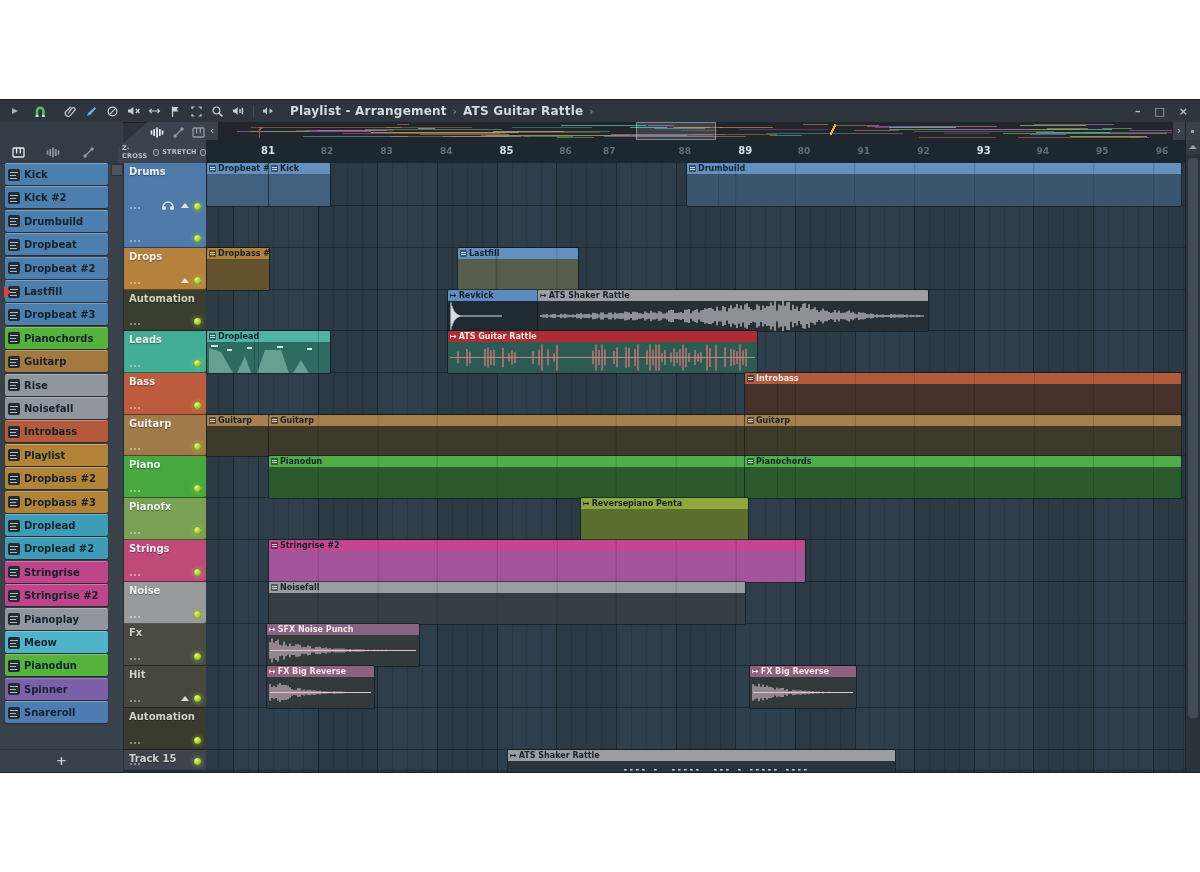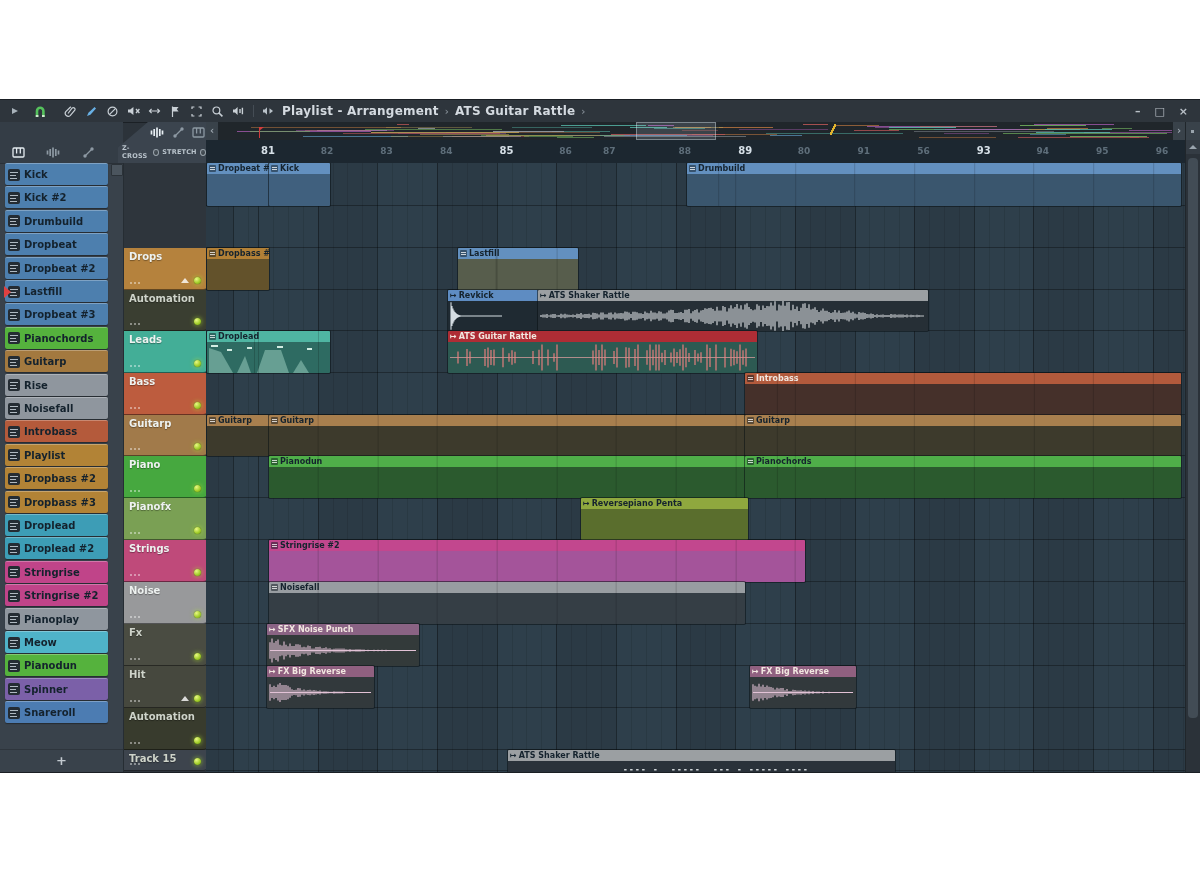--- a/index.html
+++ b/index.html
@@ -174,21 +174,21 @@
             </svg>
           </span>
         </div>
       <div class="tb-sep"></div>
       <span class="icn" id="menu-icon">
           <svg width="14" height="12">
             <path d="M1,4.5 h1.8 L5,2.3 v7.4 L2.8,7.5 H1 Z" fill="#b9c2c9"></path>
             <path d="M7.5,3.2 L11,6 L7.5,8.8 Z" fill="#b9c2c9"></path>
           </svg>
         </span>
-      <div class="title" style="margin-left:6px;">
+      <div class="title" style="margin-left:14px;">
         <span>Playlist - Arrangement</span>
         <span class="sep">›</span>
         <span>ATS Guitar Rattle</span>
         <span class="sep">›</span>
       </div>
       <div class="win-controls">
         <span>–</span>
         <span>□</span>
         <span>×</span>
       </div>
@@ -339,20 +339,33 @@
             <circle cx="10" cy="3" r="1.7" fill="#8d99a3"></circle>
           </svg>
         </span><span class="icn" style="position: absolute; top: 4px; left: 74px;">
           <svg width="14" height="13">
             <rect x="1" y="2" width="11" height="9" rx="1" stroke="#8d99a3" fill="none" stroke-width="1.3"></rect>
             <path d="M4.6,2 v5.4 M8.3,2 v5.4" stroke="#8d99a3" stroke-width="1.3"></path>
           </svg>
         </span></div>
 
     <div class="track-col" id="track-col">
+        <div class="trk" style="top: 0px; height: 85px; background: rgb(78, 121, 168);">
+          <span class="tn">Drums</span>
+          <span class="dots" style="left: 6px; bottom: 5px;"></span>
+          <span class="led" style="right: 6px; bottom: 5px;"></span>
+          <span class="tri" style="right: 18px; top: 40px;"></span>
+          <span class="gicon" style="right: 32px; top: 33px;"><svg width="14" height="11">
+              <path d="M2,7 a5,5 0 0 1 10,0" stroke="#e2e8ec" fill="none" stroke-width="1.3"></path>
+              <circle cx="3" cy="8" r="2" fill="#e2e8ec"></circle>
+              <circle cx="11" cy="8" r="2" fill="#e2e8ec"></circle>
+            </svg></span>
+          <span class="led" style="right: 6px; top: 40px;"></span>
+          <span class="dots" style="left: 6px; top: 44px;"></span>
+        </div>
         <div class="trk" style="top: 85px; height: 42px; background: rgb(181, 130, 61);">
           <span class="tn">Drops</span>
           <span class="dots" style="left: 6px; bottom: 5px;"></span>
           <span class="led" style="right: 6px; bottom: 5px;"></span>
           <span class="tri" style="right: 18px; bottom: 6px;"></span>
         </div>
         <div class="trk dark" style="top: 127px; height: 41px; background: rgb(58, 62, 49);">
           <span class="tn">Automation</span>
           <span class="dots" style="left: 6px; bottom: 5px;"></span>
           <span class="led" style="right: 6px; bottom: 5px;"></span>
@@ -500,21 +513,21 @@
           <span class="rnum" style="left: 114.65px;">82</span>
           <span class="rnum" style="left: 174.3px;">83</span>
           <span class="rnum" style="left: 233.95px;">84</span>
           <span class="rnum acc" style="left: 293.6px;">85</span>
           <span class="rnum" style="left: 353.25px;">86</span>
           <span class="rnum" style="left: 397px;">87</span>
           <span class="rnum" style="left: 472.55px;">88</span>
           <span class="rnum acc" style="left: 532.2px;">89</span>
           <span class="rnum" style="left: 591.85px;">80</span>
           <span class="rnum" style="left: 651.5px;">91</span>
-          <span class="rnum" style="left: 711.15px;">56</span>
+          <span class="rnum" style="left: 711.15px;">92</span>
           <span class="rnum acc" style="left: 770.8px;">93</span>
           <span class="rnum" style="left: 830.45px;">94</span>
           <span class="rnum" style="left: 890.1px;">95</span>
           <span class="rnum" style="left: 949.75px;">96</span>
         </div>
       <div class="canvas" id="canvas">
           <div class="rowline" style="top: 84px;"></div>
           <div class="rowline" style="top: 126px;"></div>
           <div class="rowline" style="top: 167px;"></div>
           <div class="rowline" style="top: 209px;"></div>

